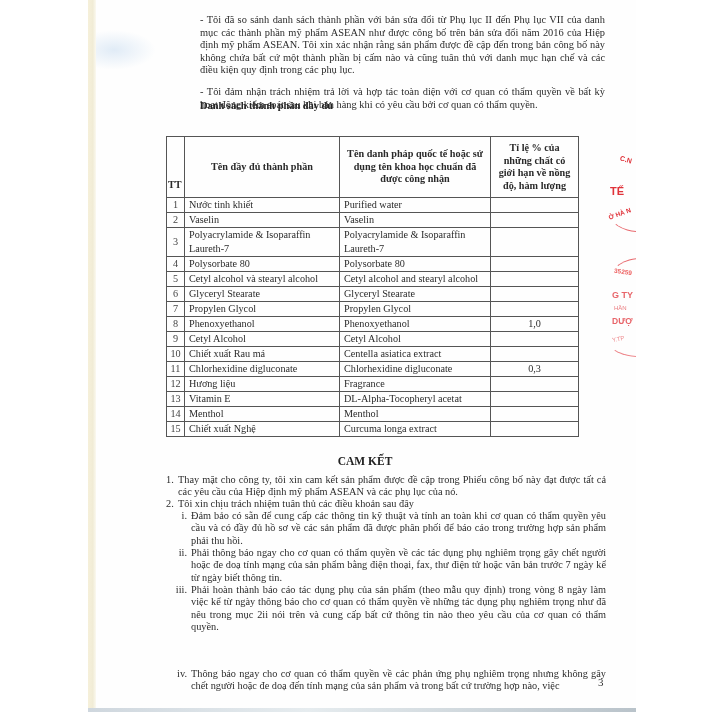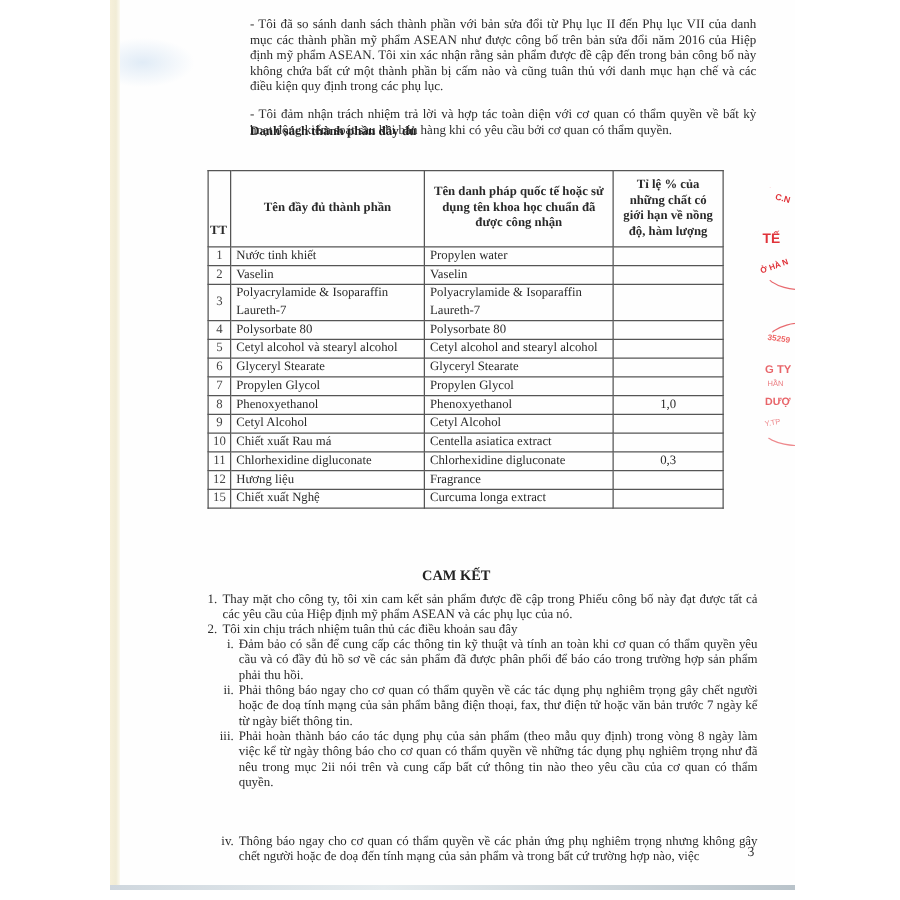--- a/index.html
+++ b/index.html
@@ -96,21 +96,21 @@
       <th class="tt col-tt">TT</th>
       <th class="col-vn">Tên đầy đủ thành phần</th>
       <th class="col-int">Tên danh pháp quốc tế hoặc sử dụng tên khoa học chuẩn đã được công nhận</th>
       <th class="col-ratio">Tỉ lệ % của những chất có giới hạn về nồng độ, hàm lượng</th>
     </tr>
   </thead>
   <tbody>
     <tr>
         <td class="num">1</td>
         <td>Nước tinh khiết</td>
-        <td>Propylen water</td>
+        <td>Purified water</td>
         <td class="ratio"></td>
       </tr>
     <tr>
         <td class="num">2</td>
         <td>Vaselin</td>
         <td>Vaselin</td>
         <td class="ratio"></td>
       </tr>
     <tr style="height:29px">
         <td class="num">3</td>
@@ -163,20 +163,32 @@
     <tr>
         <td class="num">11</td>
         <td>Chlorhexidine digluconate</td>
         <td>Chlorhexidine digluconate</td>
         <td class="ratio">0,3</td>
       </tr>
     <tr>
         <td class="num">12</td>
         <td>Hương liệu</td>
         <td>Fragrance</td>
+        <td class="ratio"></td>
+      </tr>
+    <tr>
+        <td class="num">13</td>
+        <td>Vitamin E</td>
+        <td>DL-Alpha-Tocopheryl acetat</td>
+        <td class="ratio"></td>
+      </tr>
+    <tr>
+        <td class="num">14</td>
+        <td>Menthol</td>
+        <td>Menthol</td>
         <td class="ratio"></td>
       </tr>
     <tr>
         <td class="num">15</td>
         <td>Chiết xuất Nghệ</td>
         <td>Curcuma longa extract</td>
         <td class="ratio"></td>
       </tr>
   </tbody>
 </table>

